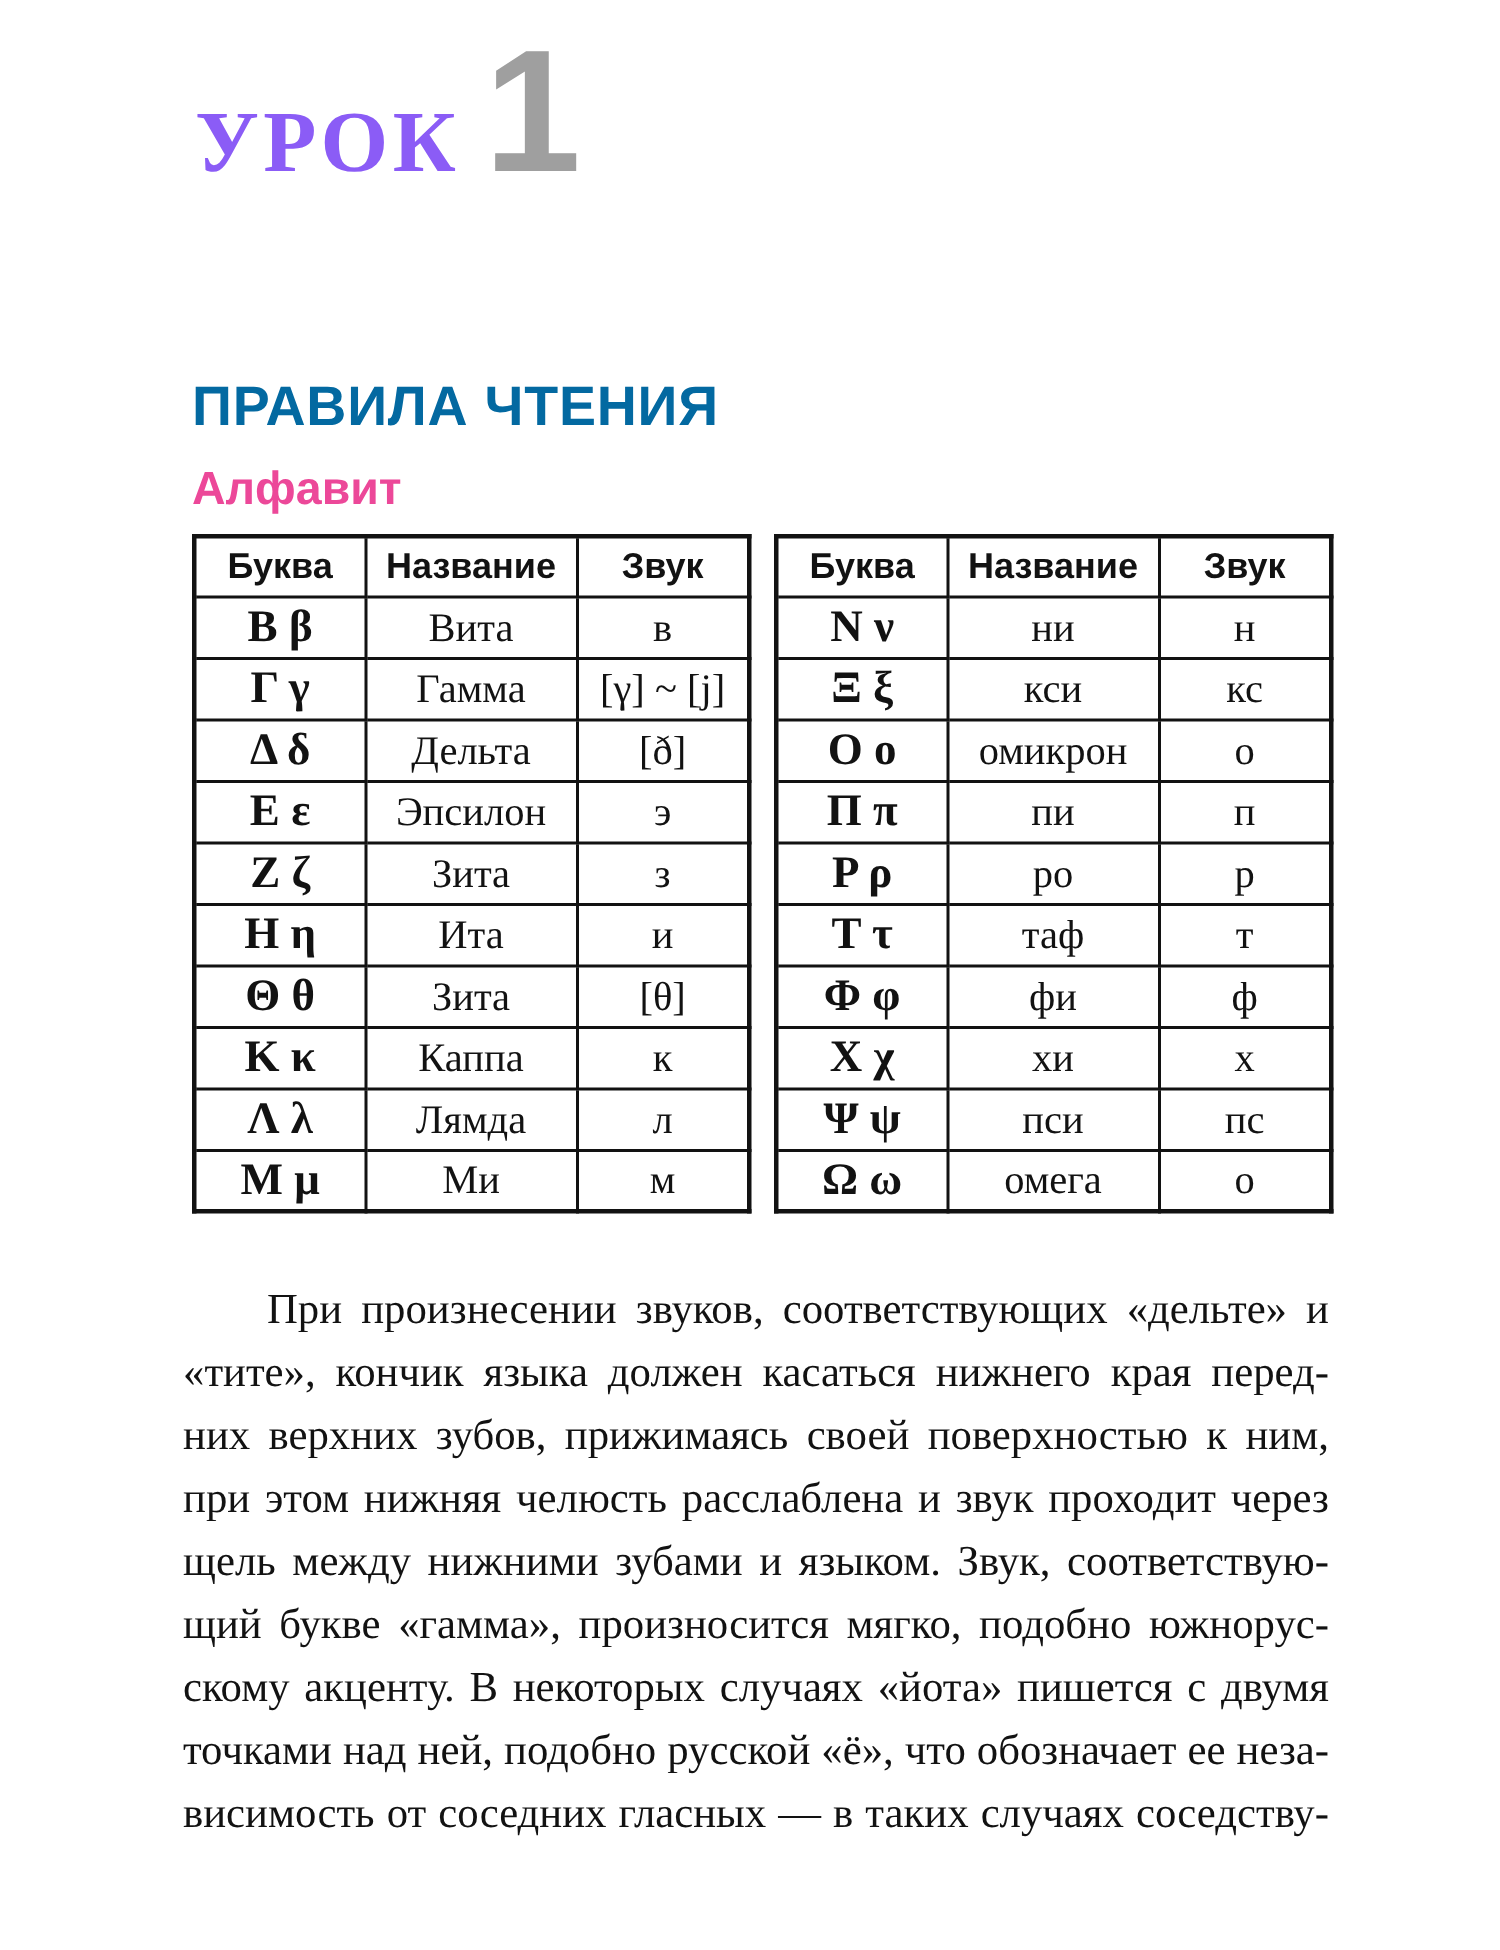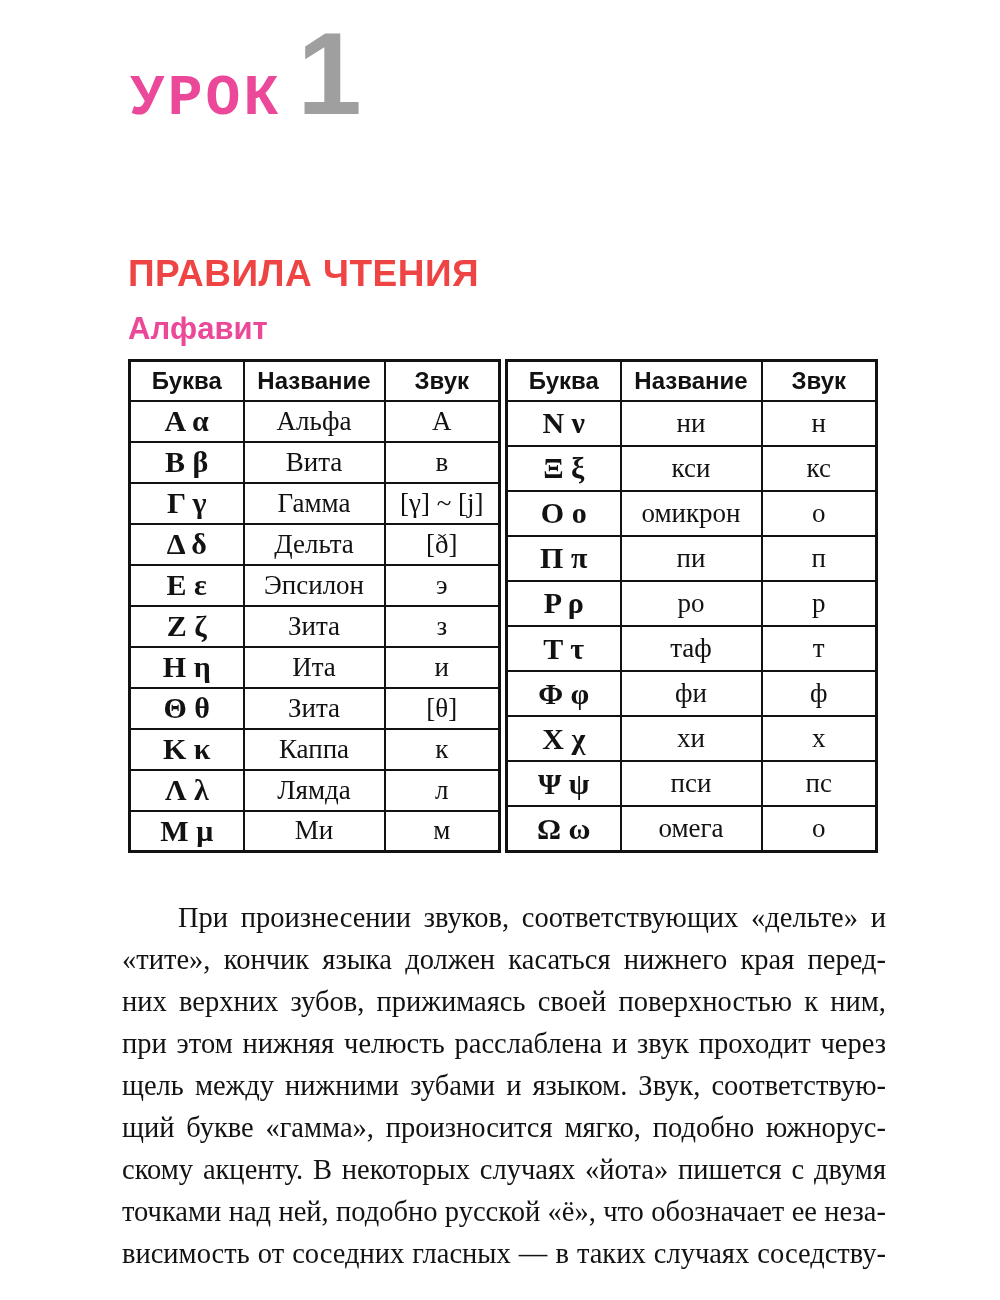--- a/index.html
+++ b/index.html
@@ -11,61 +11,61 @@
     padding: 28px 0 0 0;
     font-family: "Liberation Serif", "DejaVu Serif", serif;
   }
 
   
   .lesson-header {
     margin-left: 130px;
     white-space: nowrap;
   }
   .lesson-word {
-    font-family: Liberation Mono, monospace;
+    font-family: Liberation Serif, serif;
     font-weight: bold;
     font-size: 58px;
     letter-spacing: 3px;
-    color: #ec4899;
+    color: #8b5cf6;
     vertical-align: baseline;
     margin-top: 46px;
   }
   .lesson-number {
     font-family: "Liberation Sans", "DejaVu Sans", sans-serif;
     font-weight: bold;
     font-size: 116px;
     color: #9f9f9f;
     margin-left: 16px;
     vertical-align: baseline;
     line-height: 0.8;
     display: inline-block;
   }
 
   
   .section-title {
     margin: 122px 0 0 128px;
     font-family: "Liberation Sans", "DejaVu Sans", sans-serif;
     font-weight: bold;
     font-size: 37px;
-    color: #ef4444;
+    color: #0369a1;
     letter-spacing: 0.5px;
   }
   .subsection-title {
     margin: 16px 0 0 128px;
     font-family: "Liberation Sans", "DejaVu Sans", sans-serif;
     font-weight: bold;
     font-size: 31px;
     color: #ec4899;
   }
 
   
   .tables {
     margin: 12px 0 0 128px;
     display: flex;
-    gap: 4px;
+    gap: 15px;
   }
   table.alphabet-table {
     border-collapse: collapse;
     border: 3px solid #121212;
     table-layout: fixed;
     width: 370px;
   }
   table.alphabet-table th,
   table.alphabet-table td {
     border: 2px solid #121212;
@@ -131,25 +131,20 @@
         </colgroup>
       <thead>
         <tr>
           <th>Буква</th>
           <th>Название</th>
           <th>Звук</th>
         </tr>
       </thead>
       <tbody>
           <tr>
-            <td class="cell-letter">Α α</td>
-            <td class="cell-name">Альфа</td>
-            <td class="cell-sound">А</td>
-          </tr>
-          <tr>
             <td class="cell-letter">Β β</td>
             <td class="cell-name">Вита</td>
             <td class="cell-sound">в</td>
           </tr>
           <tr>
             <td class="cell-letter">Γ γ</td>
             <td class="cell-name">Гамма</td>
             <td class="cell-sound">[γ] ~ [j]</td>
           </tr>
           <tr>

